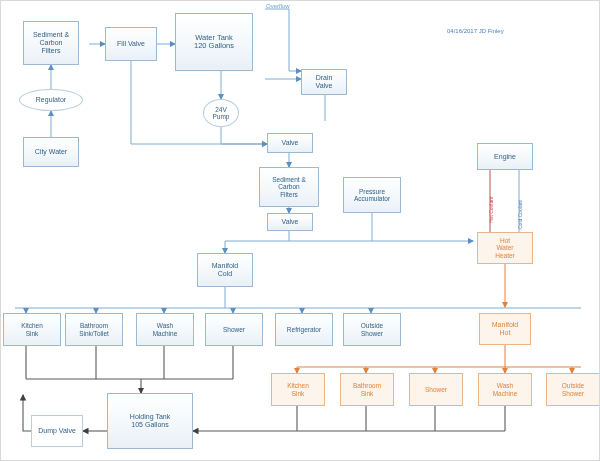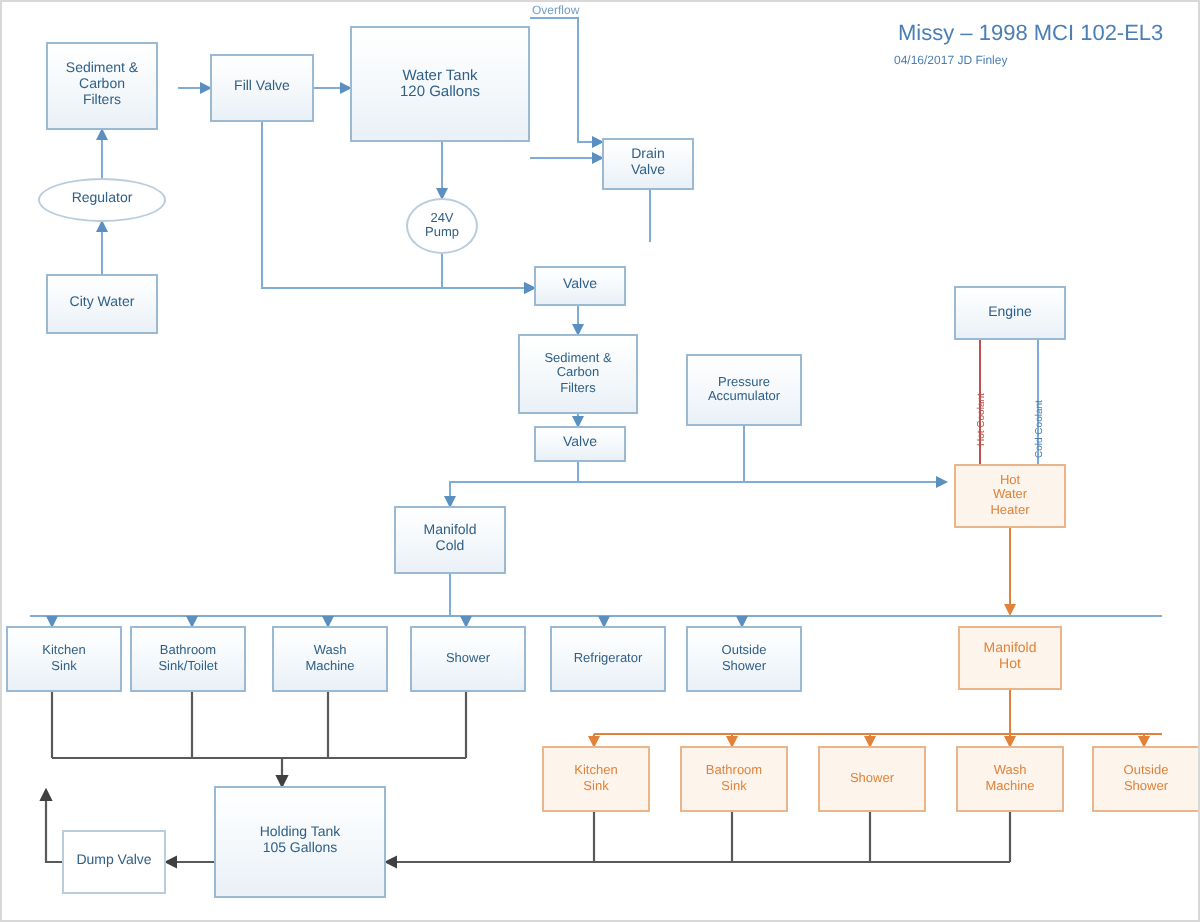--- a/index.html
+++ b/index.html
@@ -120,42 +120,41 @@
       <path d="M365,405 L365,430"></path>
       <path d="M434,405 L434,430"></path>
       <path d="M504,405 L504,430"></path>
       <path d="M504,430 L192,430" marker-end="url(#ag)"></path>
 
       <path d="M106,430 L82,430" marker-end="url(#ag)"></path>
       <path d="M30,430 L22,430 L22,394" marker-end="url(#ag)"></path>
     </g>
   </svg>
 
-  <div class="title t-main" style="left:448px;top:10px;">Missy – 1998 MCI 102-EL3</div>
   <div class="title t-sub" style="left:446px;top:27px;">04/16/2017 JD Finley</div>
 
   <div class="node blue" style="left:22px;top:136px;width:56px;height:30px;font-size:7px;">
     <span>City Water</span>
   </div>
 
   <div class="node plain ellipse" style="left:18px;top:88px;width:64px;height:22px;font-size:7px;">
     <span>Regulator</span>
   </div>
 
   <div class="node blue" style="left:22px;top:20px;width:56px;height:44px;font-size:7px;flex-direction:column;">
     <span>Sediment &amp;</span>
     <span>Carbon</span>
     <span>Filters</span>
   </div>
 
   <div class="node blue" style="left:104px;top:26px;width:52px;height:34px;font-size:7px;">
     <span>Fill Valve</span>
   </div>
 
-  <div class="node blue" style="left:174px;top:12px;width:90px;height:58px;font-size:7.5px;flex-direction:column;">
+  <div class="node blue" style="left:174px;top:12px;width:78px;height:58px;font-size:7.5px;flex-direction:column;">
     <span>Water Tank</span>
     <span>120 Gallons</span>
   </div>
 
   <div class="lbl" style="left:265px;top:2px;font-size:6px;">Overflow</div>
 
   <div class="node blue" style="left:300px;top:68px;width:46px;height:26px;font-size:7px;flex-direction:column;">
     <span>Drain</span>
     <span>Valve</span>
   </div>

